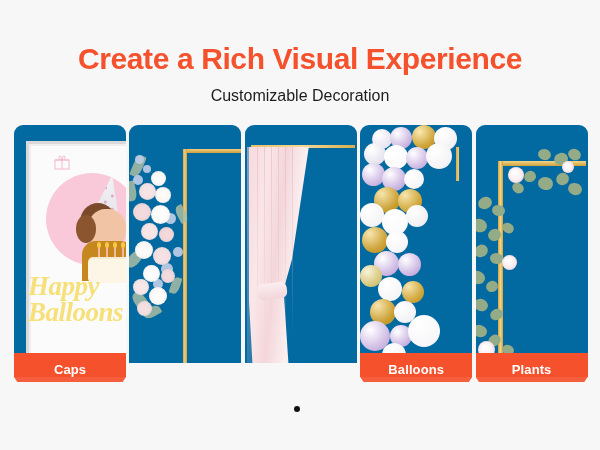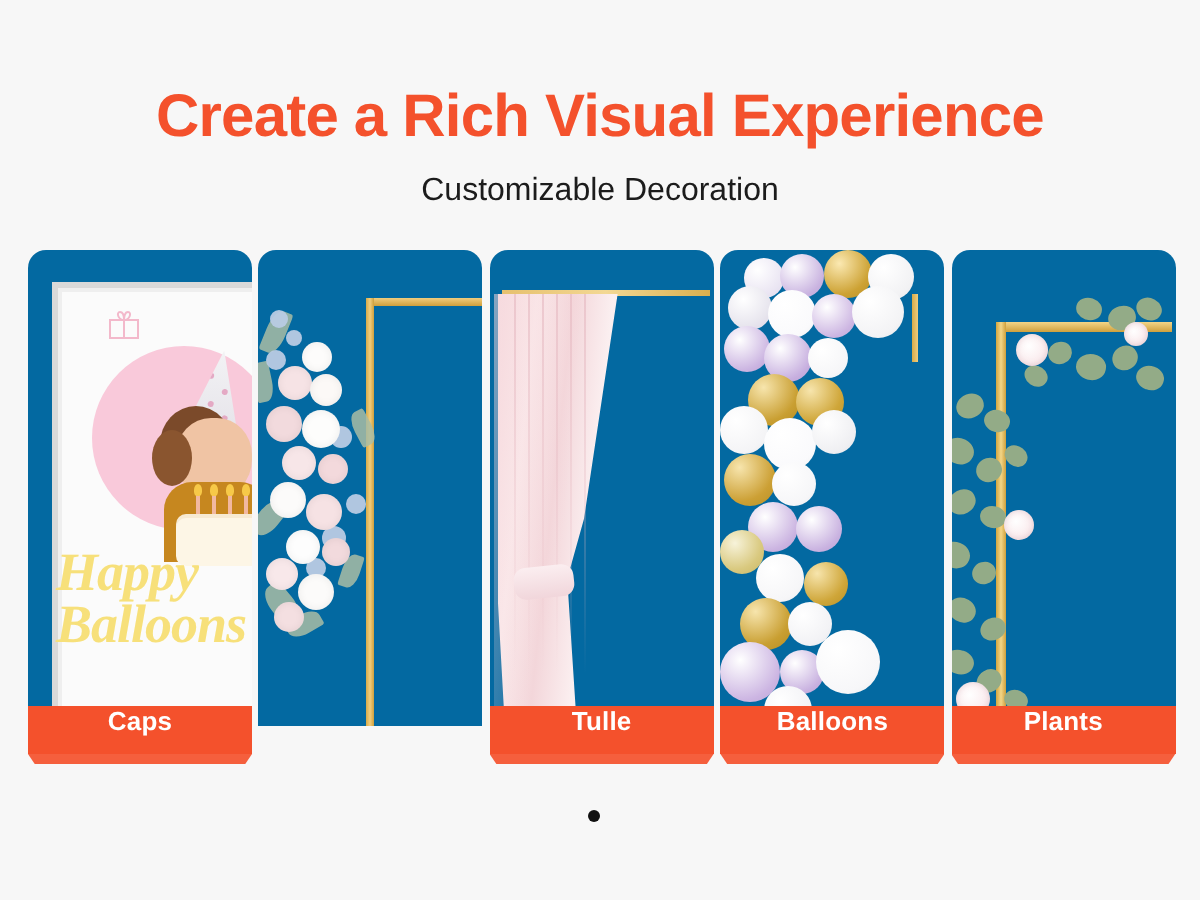--- a/index.html
+++ b/index.html
@@ -38,21 +38,21 @@
     background:#0369a1;
     border-radius:9px 9px 0 0;
     overflow:hidden;
   }
 
   
   .label{
     position:absolute;left:0;bottom:8px;
     width:112px;height:24px;
     background:#f4512c;
-    display:flex;align-items:flex-start;justify-content:center;
+    display:flex;align-items:flex-end;justify-content:center;
     color:#fff;font-size:13px;font-weight:bold;
     letter-spacing:0.1px;white-space:nowrap;
     z-index:5;
   }
   .label::after{
     content:"";position:absolute;left:0;top:24px;
     width:112px;height:5px;background:#f4512c;
     clip-path:polygon(0 0,100% 0,97% 100%,3% 100%);
     opacity:.92;
   }
@@ -315,23 +315,20 @@
         <div class="c3-curtain2"></div>
         <div class="c3-folds">
           <i style="left:8px"></i>
             <i style="left:15px"></i>
             <i style="left:22px"></i>
           <i style="left:29px"></i>
             <i style="left:36px"></i>
             <i style="left:43px"></i>
         </div>
         <div class="c3-tie"></div>
-      </div>
-      <div class="label">
-        <span>Tulle</span>
       </div>
     </div>
 
     <div class="card">
       <div class="photo">
         <div class="c4-rod"></div>
         <div class="c4">
           <b style="left:12px;top:4px;width:20px;height:20px;background:radial-gradient(circle at 34% 30%,#fff,#e9e4f2 70%,#ded7ea);"></b>
           <b style="left:30px;top:2px;width:22px;height:22px;background:radial-gradient(circle at 34% 30%,#fff,#c9b3e0 70%,#bca4d6);"></b>
           <b style="left:52px;top:0px;width:24px;height:24px;background:radial-gradient(circle at 32% 28%,#fbe9b2,#cda234 65%,#b98f24);"></b>

